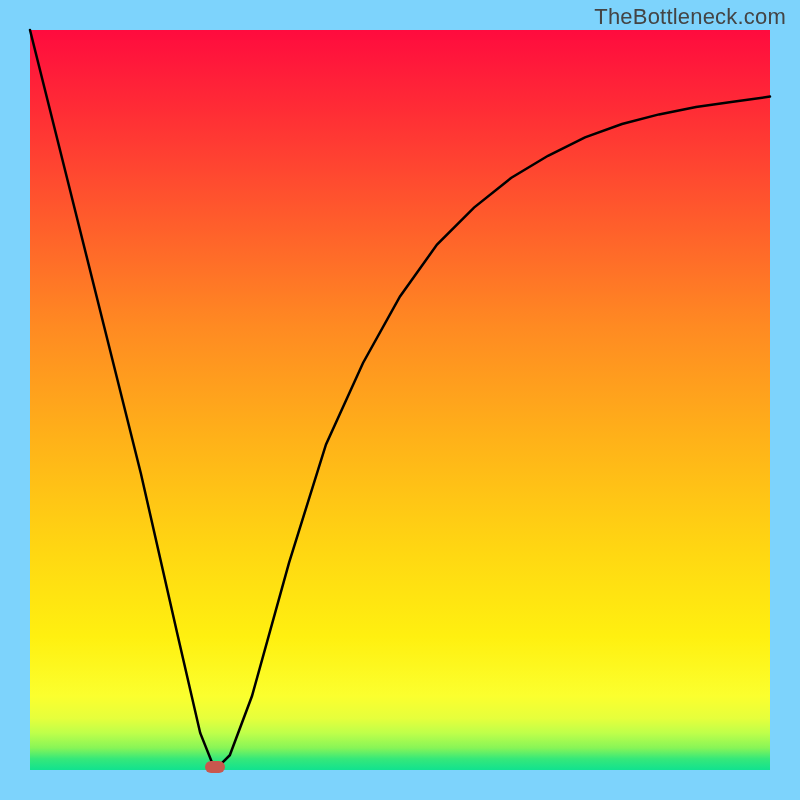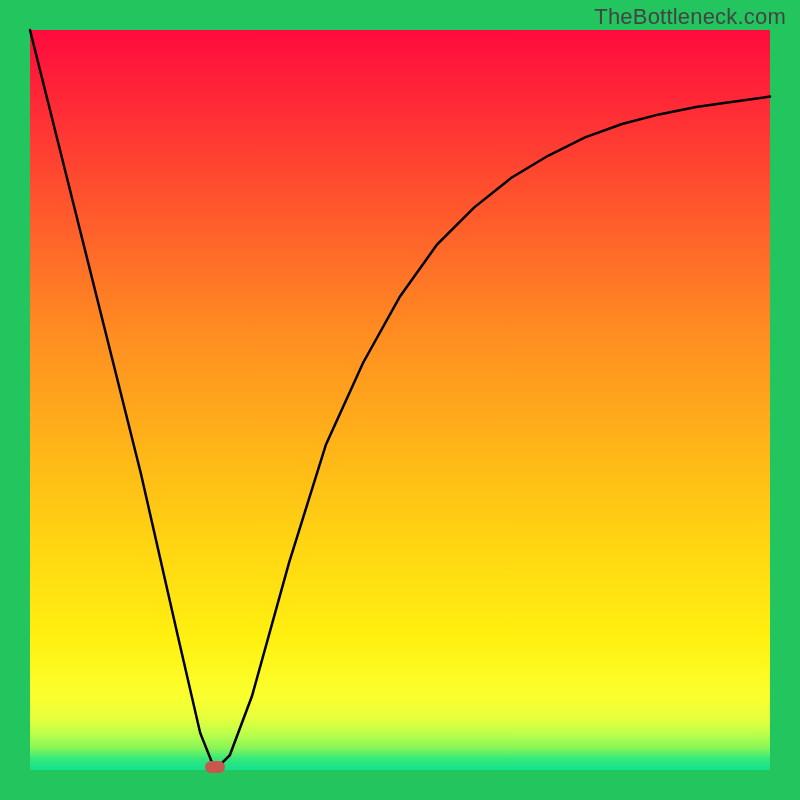--- a/index.html
+++ b/index.html
@@ -8,21 +8,21 @@
     width: 800px;
     height: 800px;
     background: #000;
     font-family: Arial, Helvetica, sans-serif;
     overflow: hidden;
   }
   .frame {
     position: relative;
     width: 800px;
     height: 800px;
-    background: #22c55e;
+    background: #7dd3fc;
   }
   .watermark {
     position: absolute;
     top: 4px;
     right: 14px;
     color: #444;
     font-size: 22px;
     font-weight: 500;
     letter-spacing: 0.2px;
     user-select: none;

